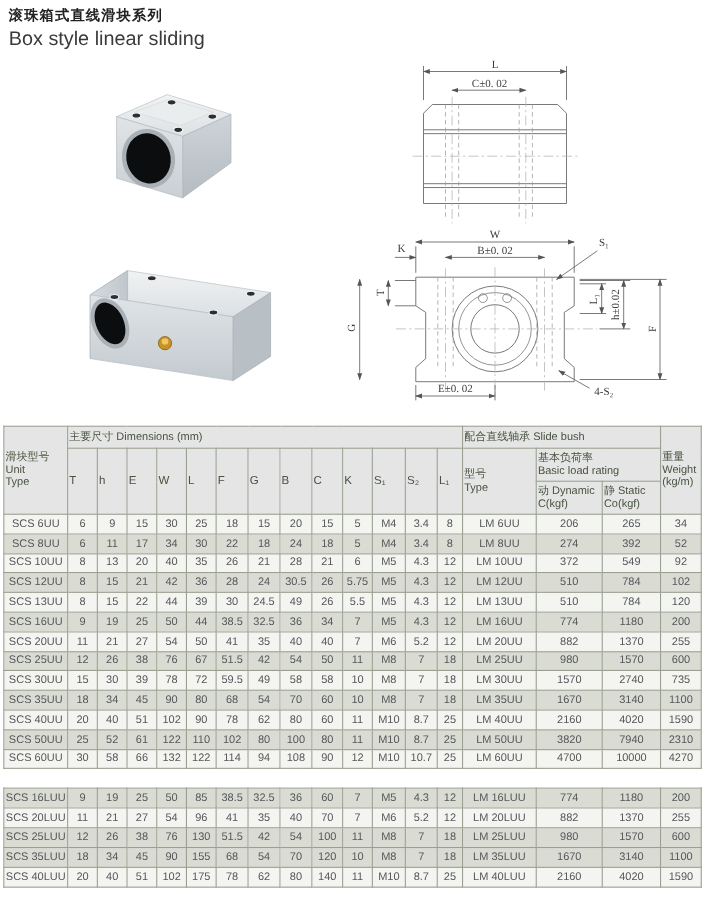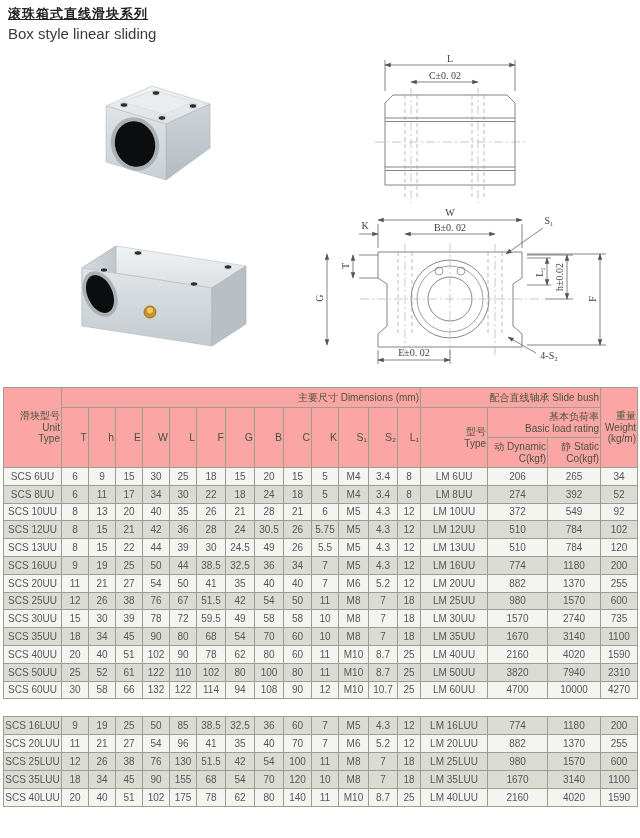--- a/index.html
+++ b/index.html
@@ -3,40 +3,40 @@
 <meta charset="utf-8">
 <style>
   * { margin:0; padding:0; box-sizing:border-box; }
   html,body { background:#ffffff; }
   .page {
     position:relative; width:640px; height:838px; overflow:hidden;
     background:#ffffff; font-family:"Liberation Sans", sans-serif;
   }
   
   .title-block { position:absolute; left:8px; top:5px; }
-  .title-cn   { font-size:13px; font-weight:bold; color:#222; letter-spacing:1px;text-decoration:underline; }
-  .title-en   { font-size:15px; color:#3a3a3a; margin-top:2px; }
+  .title-cn   { font-size:13px; font-weight:bold; color:#222; letter-spacing:1px; }
+  .title-en   { font-size:18px; color:#3a3a3a; margin-top:2px; }
   .title-model{ font-size:14.5px; font-weight:bold; color:#000; margin-top:3px; letter-spacing:.5px; }
 
   
   .photo1   { position:absolute; left:90px;  top:80px; }
   .photo2   { position:absolute; left:76px;  top:222px; }
   .diagram1 { position:absolute; left:375px; top:55px; }
   .diagram2 { position:absolute; left:315px; top:198px; }
   .dim-text { font-family:"Liberation Serif", serif; font-size:10px; fill:#3d3d3d; }
 
   
   table { border-collapse:collapse; table-layout:fixed; }
   .spec-table { position:absolute; left:3px; width:634px; }
   .t1 { top:387px; }
   .t2 { top:716px; }
   th, td { border:1px solid #99a092; overflow:hidden; }
   thead th {
-    background:#fca5a5; color:#47533f; font-weight:normal;
-    font-size:10px; line-height:11.5px; text-align:right;
+    background:#e5e5e5; color:#47533f; font-weight:normal;
+    font-size:10px; line-height:11.5px; text-align:left;
     white-space:pre-line; padding:0 1px;
   }
   thead .col-letter { font-size:10.5px; }
   tbody td {
     height:17.8px; font-size:10px; color:#55575a;
     text-align:center; background:#f4f4f1; white-space:nowrap;
   }
   .t2 tbody td { height:18px; }
   tbody tr.shade td { background:#dadcd4; }
   .r1 { height:20px; } .r2 { height:30px; } .r3 { height:30px; }

